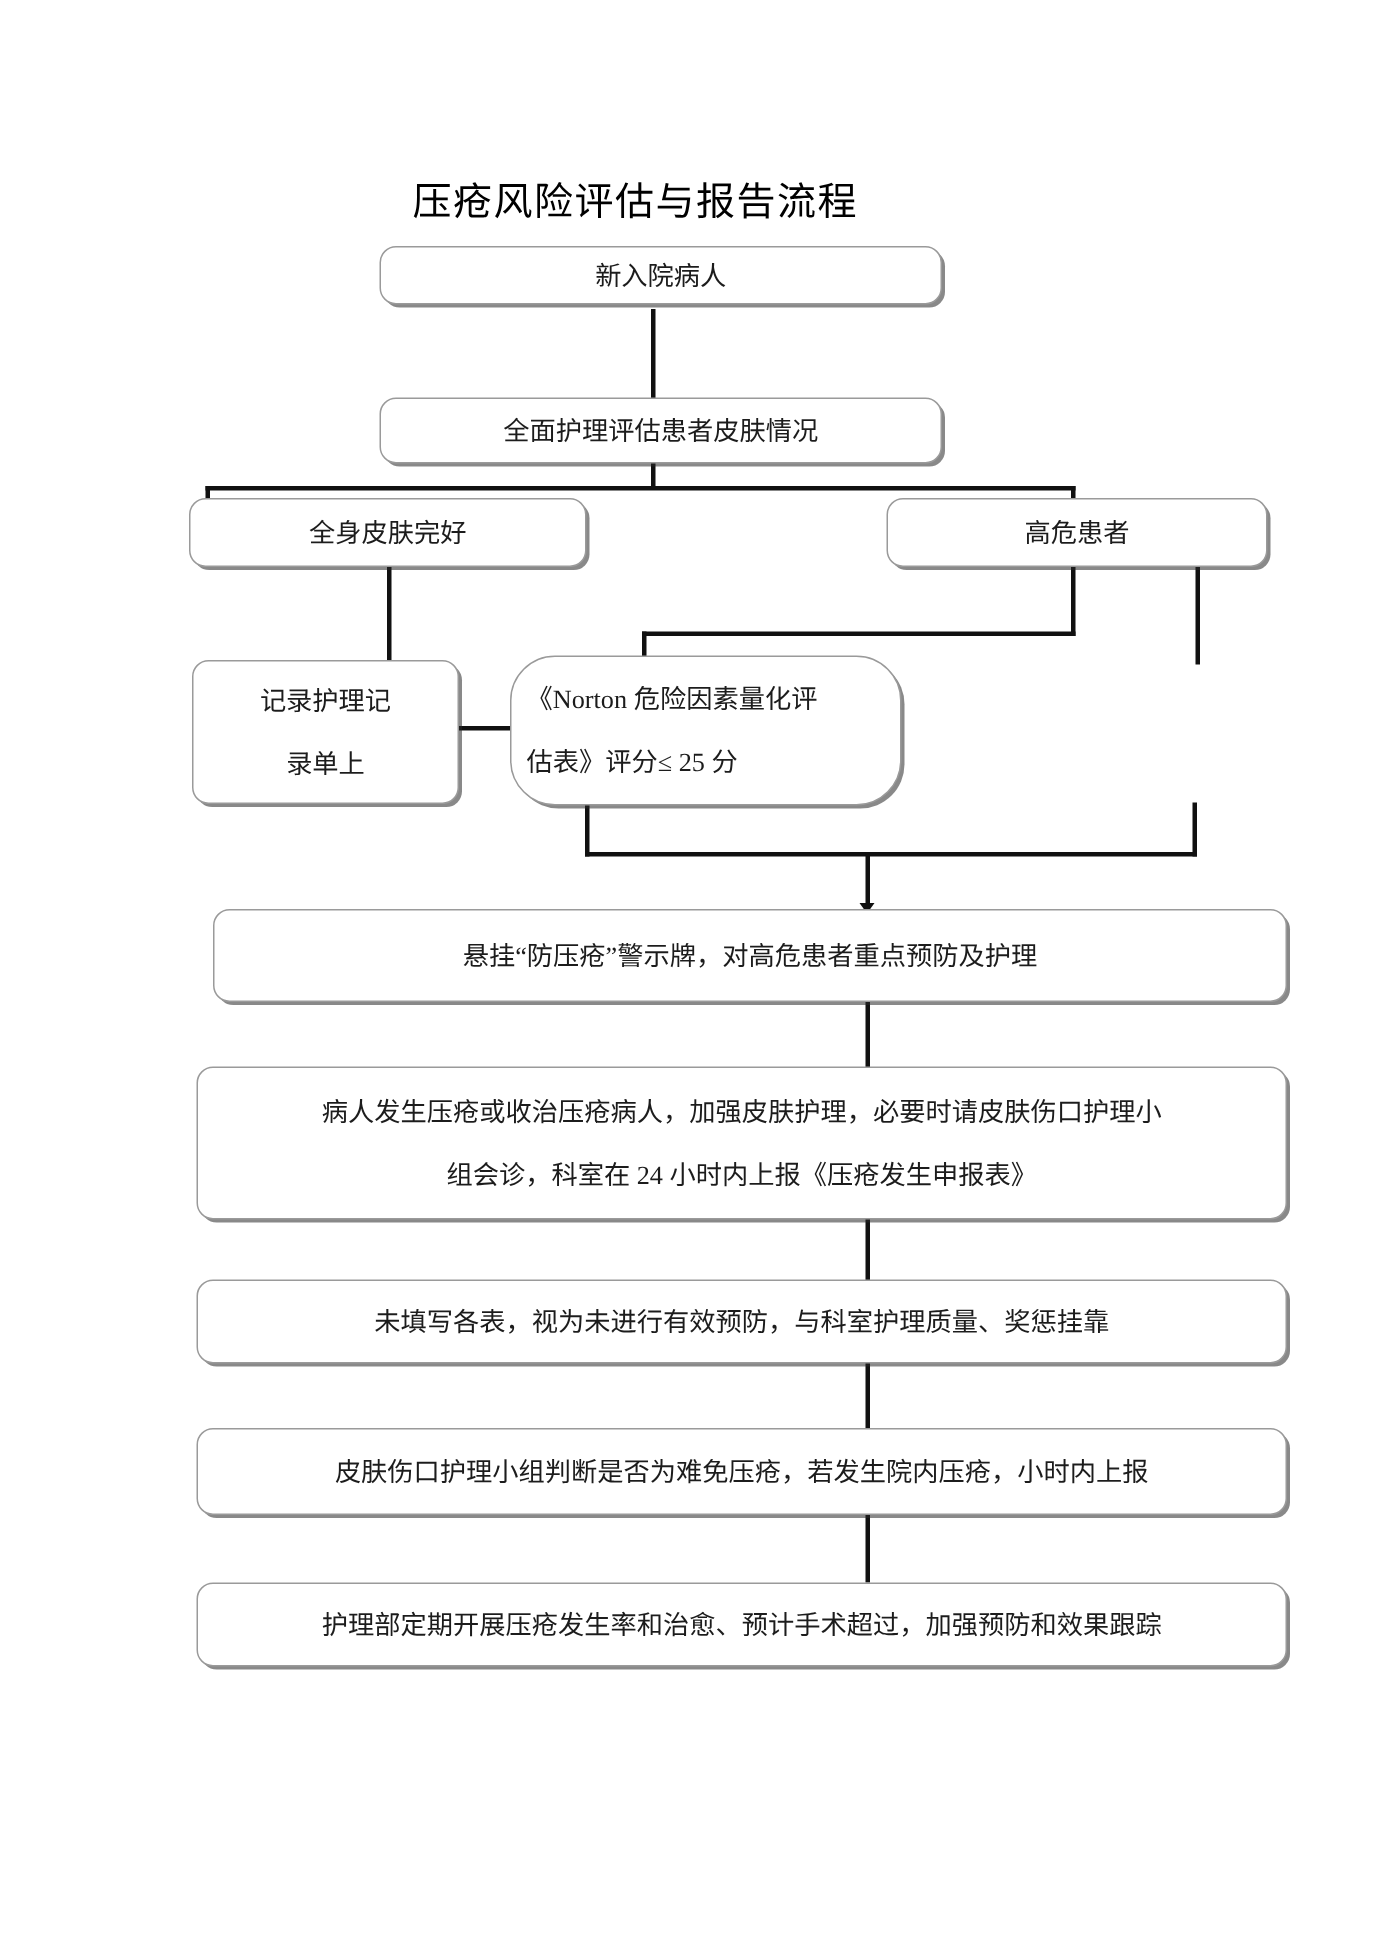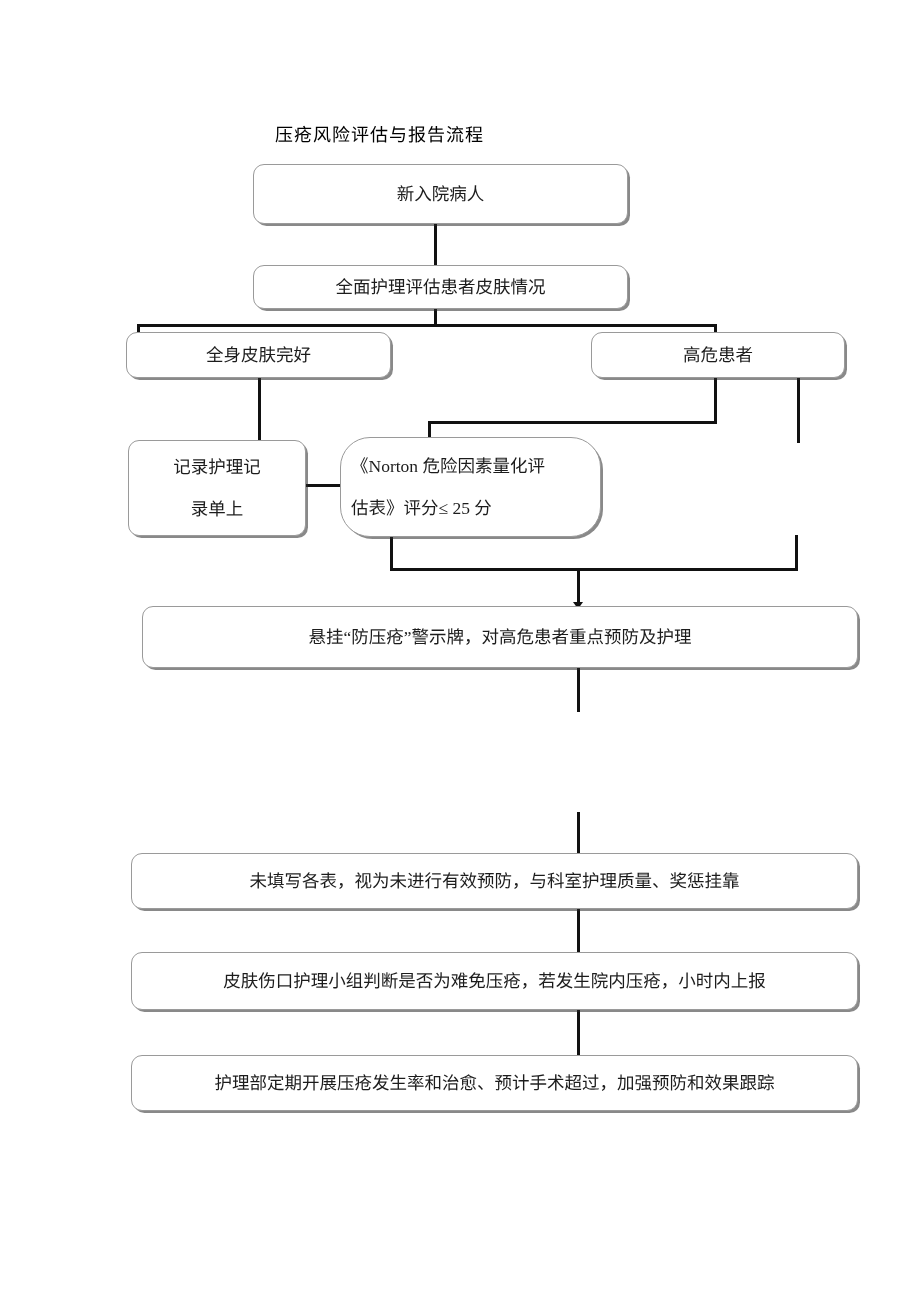--- a/index.html
+++ b/index.html
@@ -21,21 +21,21 @@
     width: 920px;
     height: 1301px;
   }
 
   
   .title {
     position: absolute;
     left: 275px;
     top: 118px;
     width: 360px;
-    font-size: 18px;
+    font-size: 26px;
     line-height: 34px;
     color: #000000;
     letter-spacing: 1px;
     white-space: nowrap;
     font-family: "Liberation Serif", "DejaVu Serif", serif;
   }
 
   
   .box {
     position: absolute;
@@ -110,21 +110,21 @@
   <div class="arrow" style="left:573px; top:602px;"></div>
 
   <div class="vline" style="left:577px; top:667px; height:45px;"></div>
 
   <div class="vline" style="left:577px; top:812px; height:42px;"></div>
 
   <div class="vline" style="left:577px; top:908px; height:44px;"></div>
 
   <div class="vline" style="left:577px; top:1009px; height:46px;"></div>
 
-  <div class="box t18" style="left:253px; top:164px; width:375px; height:60px;">
+  <div class="box t18" style="left:253px; top:164px; width:375px; height:39px;">
     <span class="txt">新入院病人</span>
   </div>
 
   <div class="box t18" style="left:253px; top:265px; width:375px; height:44px;">
     <span class="txt">全面护理评估患者皮肤情况</span>
   </div>
 
   <div class="box t18" style="left:126px; top:332px; width:265px; height:46px;">
     <span class="txt">全身皮肤完好</span>
   </div>
@@ -141,20 +141,24 @@
   <div class="box t18b just-left" style="left:340px; top:437px; width:261px; height:100px;border-radius:30px;">
     <span class="txt">《Norton 危险因素量化评
 估表》评分≤ 25 分</span>
   </div>
 
 
   <div class="box t18" style="left:142px; top:606px; width:716px; height:62px;font-family:Liberation Serif, serif;">
     <span class="txt">悬挂“防压疮”警示牌，对高危患者重点预防及护理</span>
   </div>
 
+  <div class="box t18b" style="left:131px; top:711px; width:727px; height:102px;">
+    <span class="txt">病人发生压疮或收治压疮病人，加强皮肤护理，必要时请皮肤伤口护理小
+组会诊，科室在 24 小时内上报《压疮发生申报表》</span>
+  </div>
 
   <div class="box t18" style="left:131px; top:853px; width:727px; height:56px;">
     <span class="txt">未填写各表，视为未进行有效预防，与科室护理质量、奖惩挂靠</span>
   </div>
 
   <div class="box t18" style="left:131px; top:952px; width:727px; height:58px;">
     <span class="txt">皮肤伤口护理小组判断是否为难免压疮，若发生院内压疮，小时内上报</span>
   </div>
 
   <div class="box t18" style="left:131px; top:1055px; width:727px; height:56px;">

